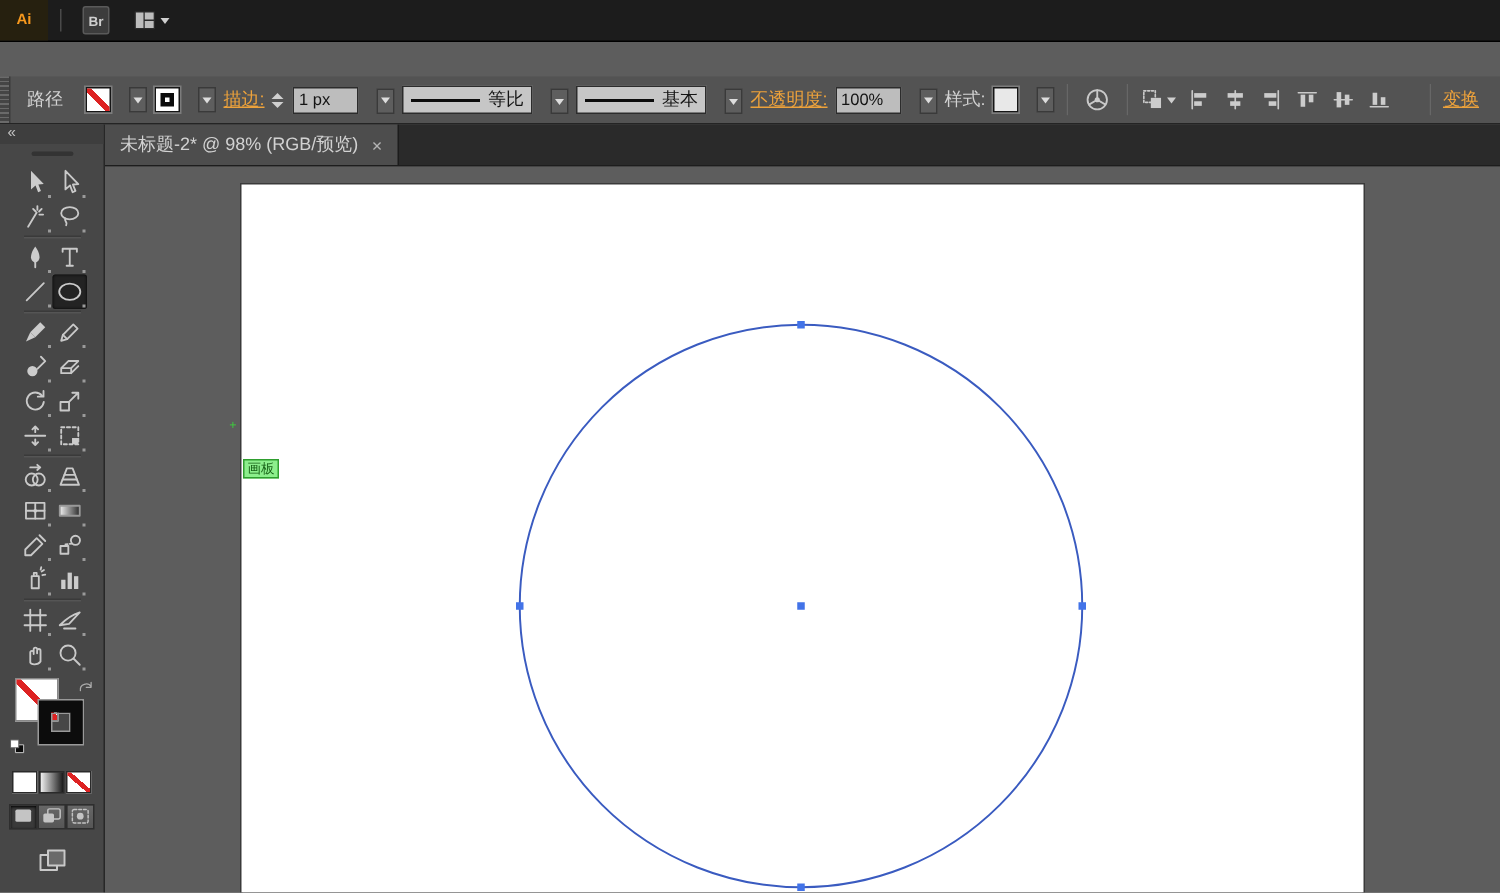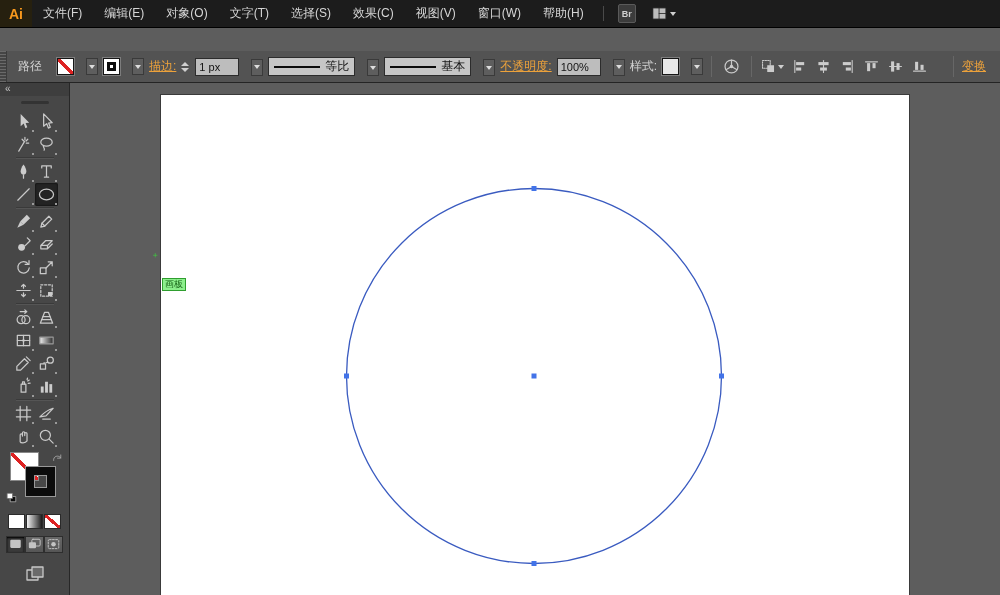--- a/index.html
+++ b/index.html
@@ -1,21 +1,21 @@
 <!DOCTYPE html>
 <html><head>
 <meta charset="utf-8">
 <style>
   html,body{margin:0;padding:0;background:#5d5d5d;}
   *{box-sizing:border-box;font-family:"Liberation Sans","DejaVu Sans",sans-serif;}
   .app{position:relative;width:1000px;height:595px;overflow:hidden;background:#5d5d5d;-webkit-user-select:none;user-select:none;}
 
   
   .menubar{height:28px;background:#1c1c1c;display:flex;align-items:stretch;color:#d6d6d6;border-bottom:1px solid #000;}
-  .ai-logo{width:32px;display:flex;align-items:center;justify-content:center;background:#26200f;color:#f7981d;font-weight:bold;font-size:14px;}
+  .ai-logo{width:32px;display:flex;align-items:center;justify-content:center;background:#26200f;color:#f7981d;font-weight:bold;font-size:10px;}
   .menu-list{display:flex;align-items:stretch;}
   .menu-item{padding:0 11px;display:flex;align-items:center;font-size:12px;cursor:default;}
   .mb-sep{width:1px;background:#4a4a4a;margin:6px 8px;}
   .mb-btn{margin:4px 6px;padding:0 3px;display:flex;align-items:center;justify-content:center;background:#3c3c3c;border:1px solid #5a5a5a;border-radius:2px;color:#cfcfcf;font-size:9px;font-weight:bold;}
   .ws-btn{display:flex;align-items:center;gap:2px;background:transparent;border:none;}
   .caret{width:0;height:0;border-left:3px solid transparent;border-right:3px solid transparent;border-top:4px solid #cfcfcf;}
 
   
   .controlbar{height:32px;background:#535353;border-bottom:1px solid #242424;display:flex;align-items:center;gap:5px;padding-right:6px;color:#d2d2d2;font-size:12px;margin-top:23px;}
   .grip{width:7px;align-self:stretch;background:repeating-linear-gradient(to bottom,#6a6a6a 0 1px,#454545 1px 3px);border-right:1px solid #3c3c3c;}
@@ -81,31 +81,20 @@
   .smart-guide{position:absolute;left:92px;top:163px;background:#8cef8c;border:1px solid #2f9e2f;color:#155f15;font-size:9px;line-height:11px;padding:0 2px;white-space:nowrap;margin-top:32px;}
   .guide-cursor{position:absolute;left:83px;top:170px;}
 </style>
 </head>
 <body>
 
 <div class="app">
 
   <div class="menubar">
     <div class="ai-logo">Ai</div>
-    <div class="menu-list">
-        <div class="menu-item">文件(F)</div>
-        <div class="menu-item">编辑(E)</div>
-        <div class="menu-item">对象(O)</div>
-        <div class="menu-item">文字(T)</div>
-        <div class="menu-item">选择(S)</div>
-        <div class="menu-item">效果(C)</div>
-        <div class="menu-item">视图(V)</div>
-        <div class="menu-item">窗口(W)</div>
-        <div class="menu-item">帮助(H)</div>
-      </div>
     <div class="mb-sep"></div>
     <div class="mb-btn">Br</div>
     <div class="mb-btn ws-btn">
       <span>
           <svg class="ic" width="17" height="17" viewBox="0 0 20 20">
             <rect x="2.5" y="3.5" width="15" height="13" fill="#bdbdbd" stroke="#2a2a2a" stroke-width="1"></rect>
             <path d="M9.5 3.5 V16.5 M9.5 10 H17.5" stroke="#2a2a2a" stroke-width="1"></path>
           </svg>
         </span>
       <span class="caret"></span>
@@ -471,20 +460,26 @@
 
       <div class="screen-btn">
           <svg class="ic" width="20" height="20" viewBox="0 0 20 20">
             <rect x="2" y="6" width="11" height="10" fill="#474747"></rect>
             <rect x="7" y="3" width="11" height="10" fill="#6a6a6a" stroke="#c9c9c9"></rect>
           </svg>
         </div>
     </div>
 
     <div class="workarea">
+      <div class="tabbar">
+        <div class="doc-tab">
+          <span>未标题-2* @ 98% (RGB/预览)</span>
+          <span class="tab-close">×</span>
+        </div>
+      </div>
       <div class="viewport">
         <div class="artboard"></div>
         <svg class="overlay" id="shape-overlay" width="930" height="507">
             <circle cx="464" cy="293" r="187.5" fill="none" stroke="#3a5bc0" stroke-width="1.3"></circle>
             <rect x="461.5" y="103" width="5" height="5" fill="#4273e8"></rect>
             <rect x="649" y="290.5" width="5" height="5" fill="#4273e8"></rect>
             <rect x="461.5" y="478" width="5" height="5" fill="#4273e8"></rect>
             <rect x="274" y="290.5" width="5" height="5" fill="#4273e8"></rect>
             <rect x="461.5" y="290.5" width="5" height="5" fill="#4273e8"></rect>
           </svg>

